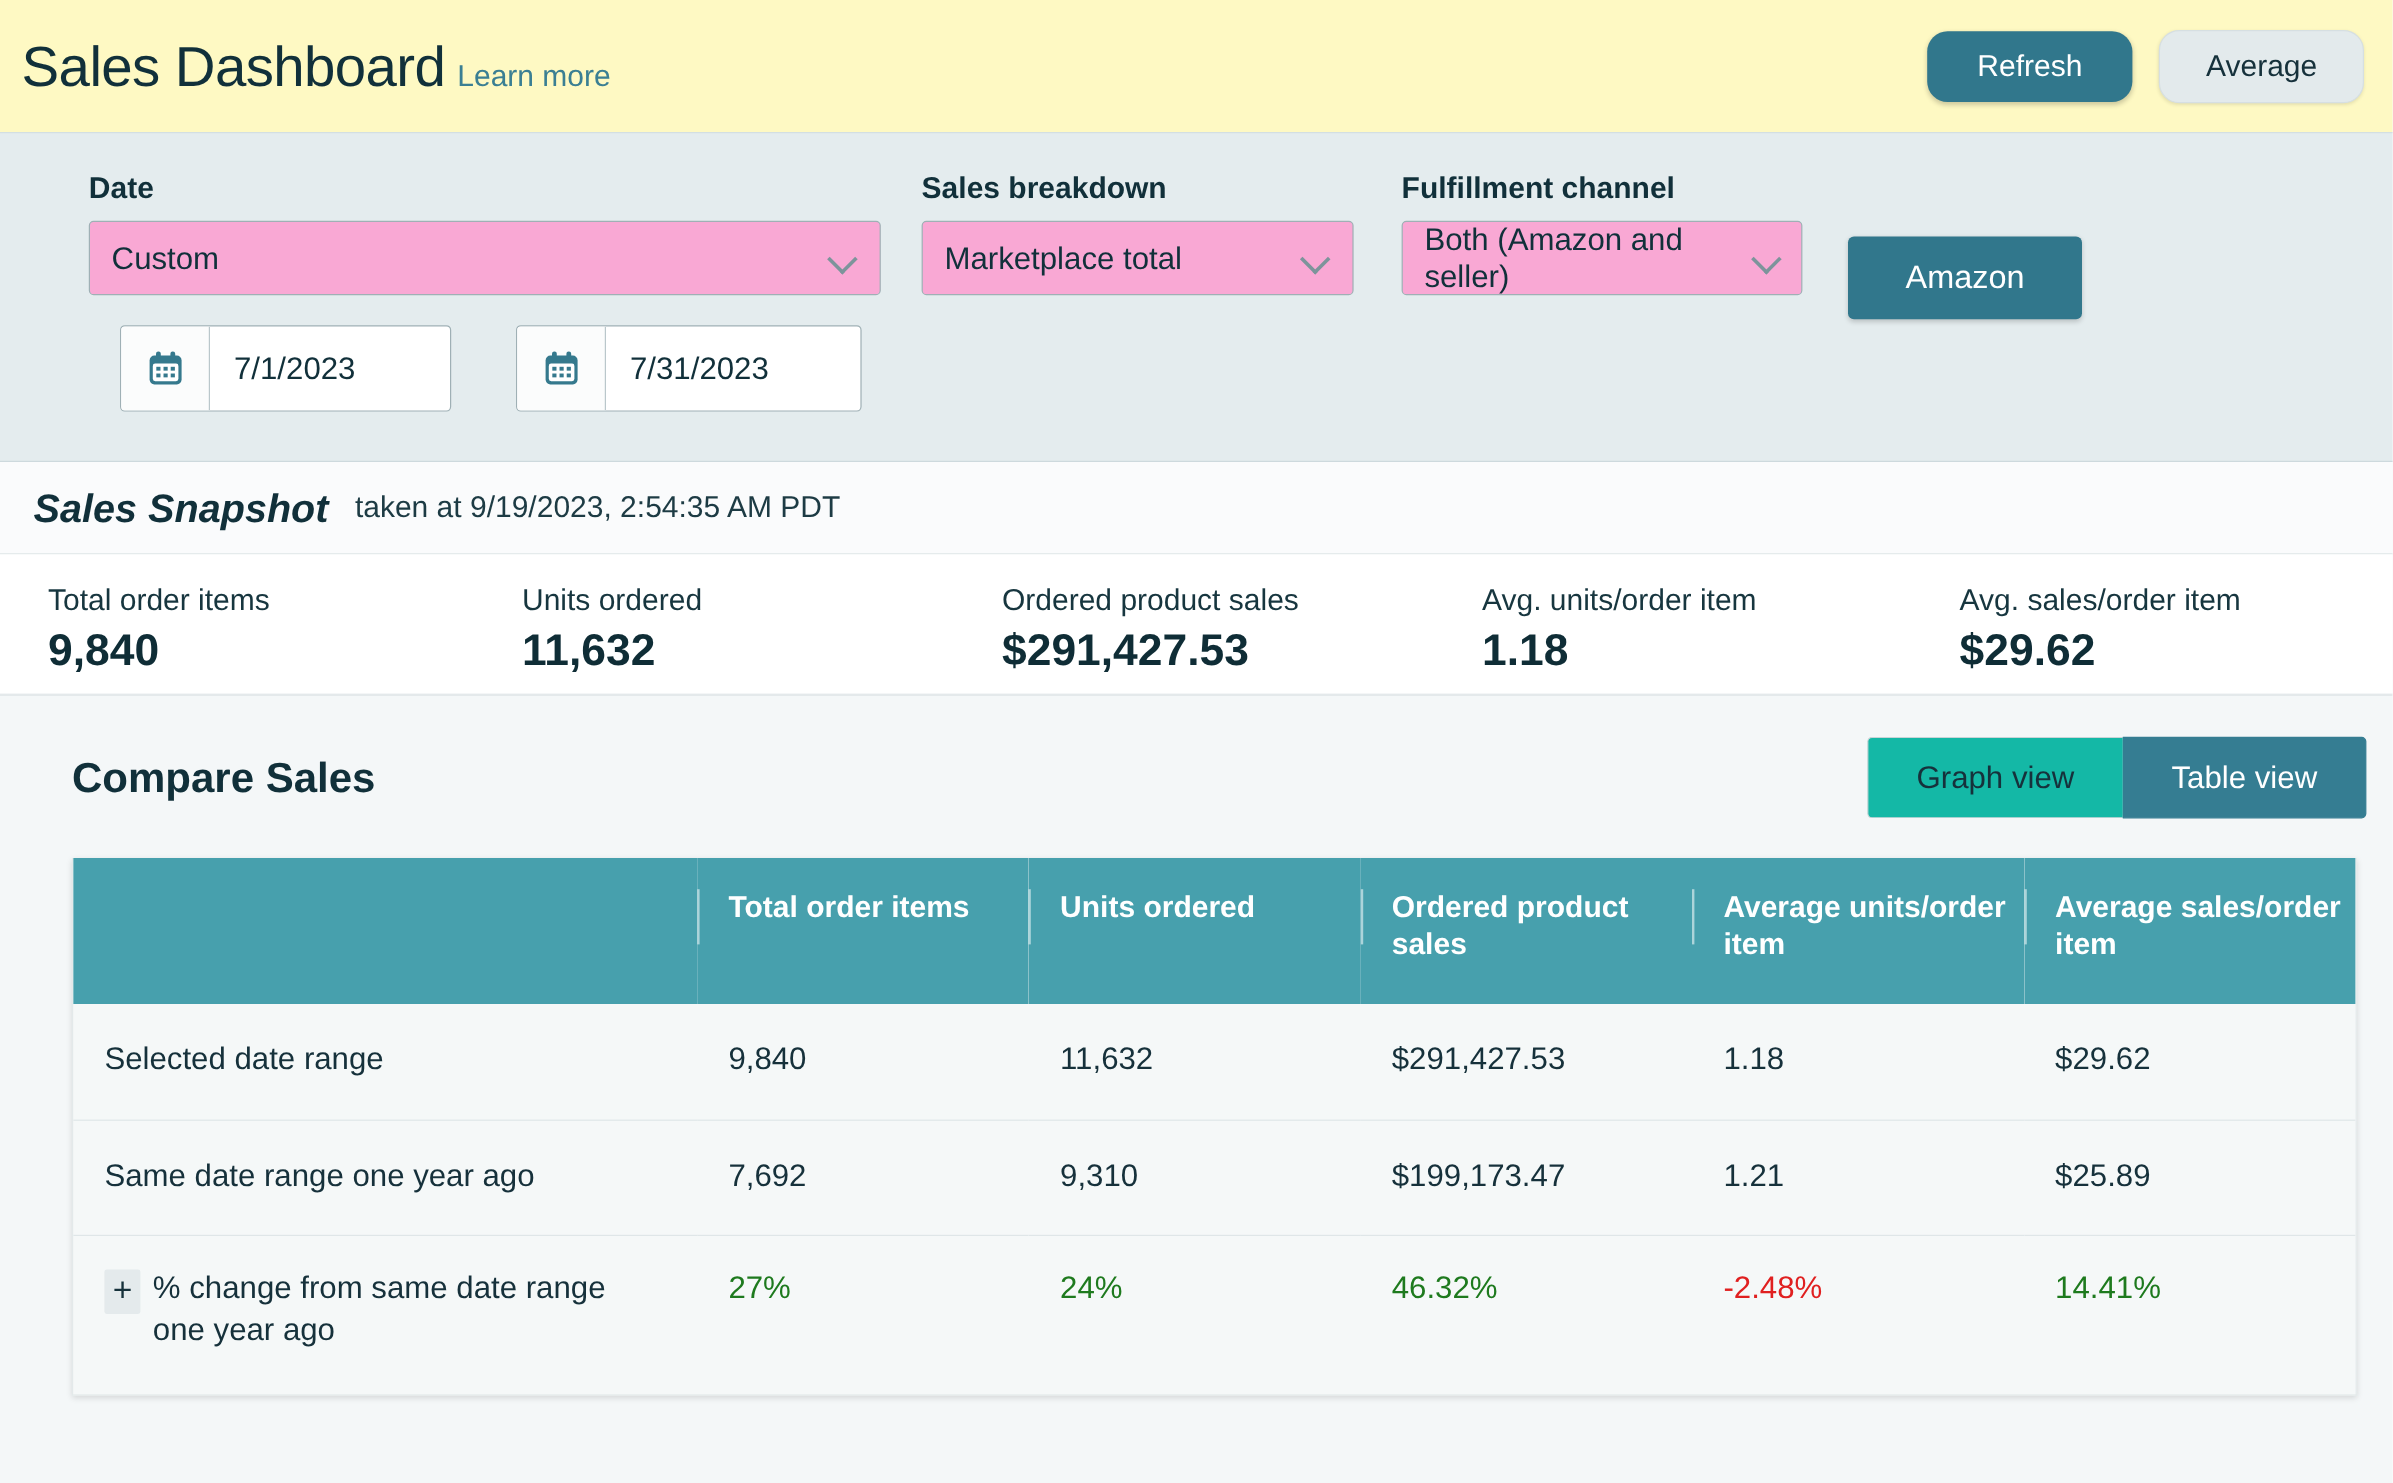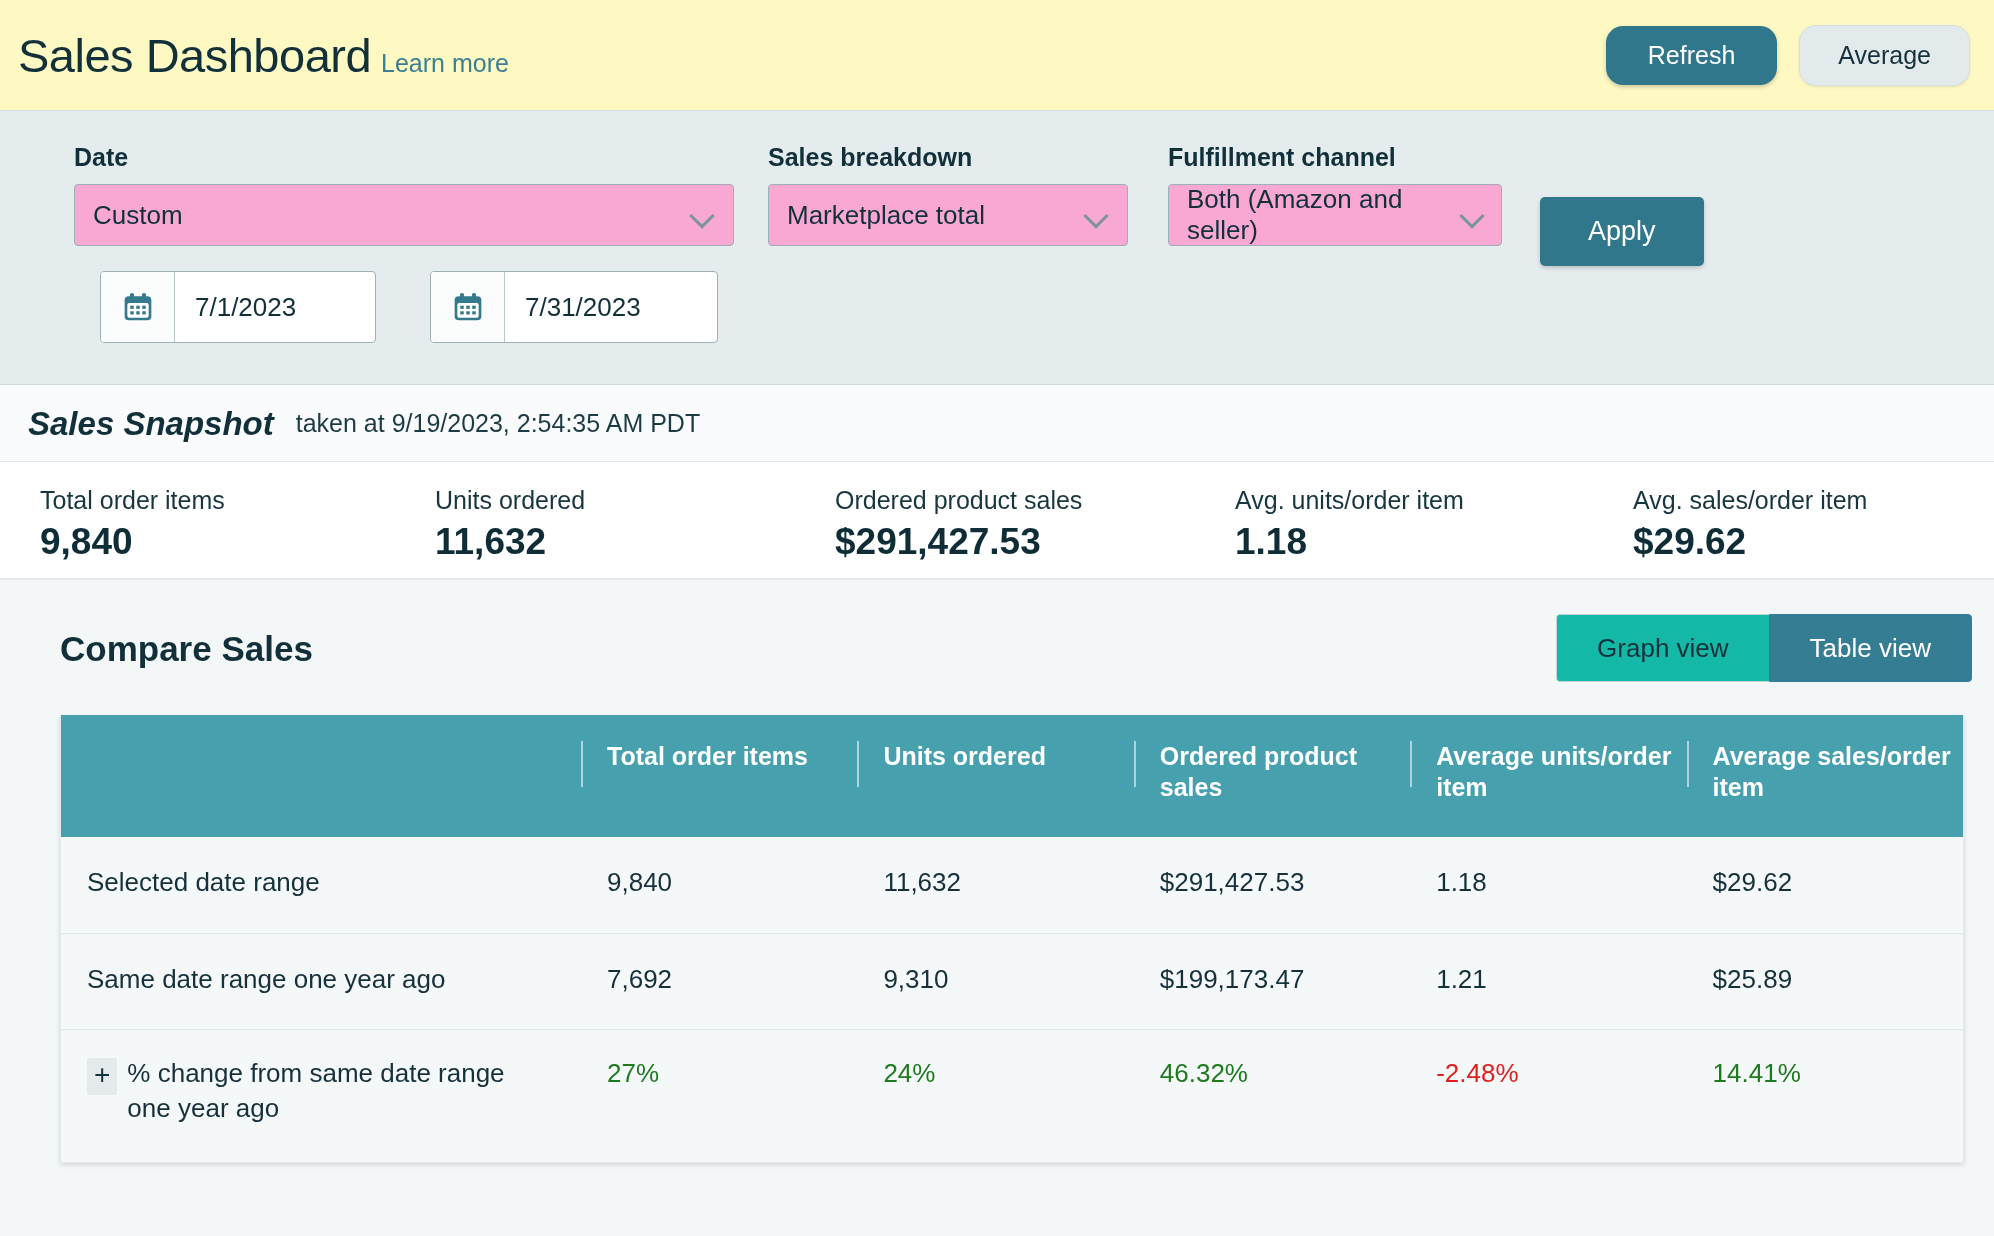--- a/index.html
+++ b/index.html
@@ -363,21 +363,21 @@
 
       <div class="filter-group group-fulfillment">
         <span class="filter-label">Fulfillment channel</span>
         <div class="select-box sel-fulfillment">
           <span>Both (Amazon and seller)</span>
           <span class="chev"></span>
         </div>
       </div>
 
       <div class="apply-wrap">
-        <button class="btn-apply">Apply</button>
+        <button class="btn-apply">Amazon</button>
       </div>
 
     </div>
   </div>
 
   <div class="snapshot-head">
     <span class="snapshot-title">Sales Snapshot</span>
     <span class="snapshot-sub">taken at 9/19/2023, 2:54:35 AM PDT</span>
   </div>
 

